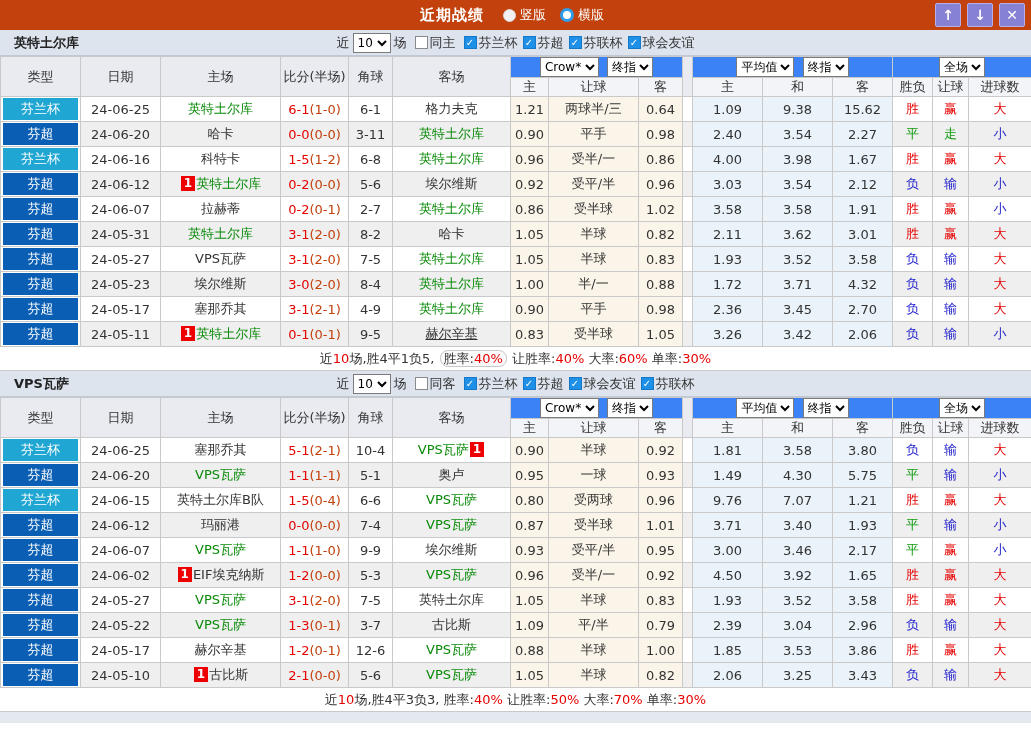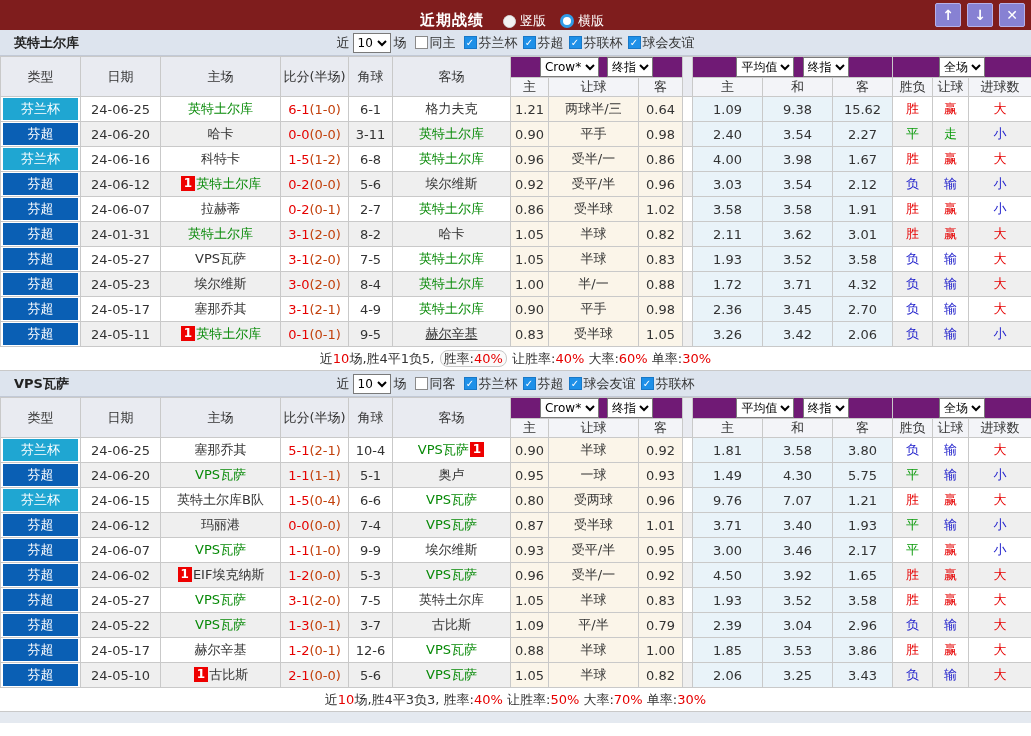--- a/index.html
+++ b/index.html
@@ -4,22 +4,22 @@
 <style>
   * { box-sizing: border-box; }
   html,body { margin:0; padding:0; }
   body {
     width:1031px; height:736px; overflow:hidden;
     font-family:"DejaVu Sans", sans-serif;
     font-size:13px; color:#333; background:#fff;
   }
   
   .titlebar {
-    height:30px; background:#7f1d1d; position:relative;
-    display:flex; align-items:flex-end; justify-content:center; color:#fff;
+    height:30px; background:#c2410c; position:relative;
+    display:flex; align-items:center; justify-content:center; color:#fff;
   }
   .titlebar .title { font-weight:bold; font-size:15px; margin-right:12px; letter-spacing:1px; }
   .radio-wrap { display:inline-flex; align-items:center; gap:4px; margin:0 7px; cursor:pointer; font-size:13px; }
   .radio { display:inline-block; border-radius:50%; }
   .radio.sel { width:13px; height:13px; background:#f2f2f2; border:1px solid #d8d8d8; }
   .radio.unsel { width:14px; height:14px; background:#fff; border:3px solid #2f9ce8; }
   .win-buttons { position:absolute; right:6px; top:3px; display:flex; gap:6px; }
   .wbtn {
     width:26px; height:24px; padding:0; cursor:pointer;
     background:#8781d3; border:1px solid #b6b0e8; border-radius:2px;
@@ -39,21 +39,21 @@
   }
   .cb.checked { background:#1e90e8; border:1px solid #1878c8; color:#fff; }
   .cb.unchecked { background:#fff; border:1px solid #8a8a8a; }
   .cbgroup { display:inline-flex; align-items:center; gap:2px; margin-left:5px; cursor:pointer; }
   
   table { width:1031px; border-collapse:collapse; table-layout:fixed; }
   td { border:1px solid #c9c9c9; text-align:center; padding:0; overflow:hidden; white-space:nowrap; }
   thead .hdr-top td { height:19px; }
   thead .hdr-sub td { height:16px; background:#f3f4f8; }
   thead .h6 { background:#e9ebf1; }
-  thead .hsel { background:#701a75; }
+  thead .hsel { background:#3b82f6; }
   thead .hsel select { margin:0 2px; }
   tbody td { height:25px; }
   tr.odd  { background:#fff; }
   tr.even { background:#efefef; }
   .c-type { padding:1px; background:#fff; }
   .type-block { height:22px; line-height:22px; color:#fff; margin:0 1px; }
   .t-cup    { background:#1fa6d2; }
   .t-league { background:#0a5fb4; }
   .c-hc  { background:#fbf5e9; }
   .c-avg { background:#e9f3f9; }
@@ -275,21 +275,21 @@
             <td class="c-avg">3.58</td>
             <td class="c-avg">1.91</td>
             <td class="res-red">胜</td>
             <td class="res-red">赢</td>
             <td class="res-blue">小</td>
           </tr>
           <tr class="even">
             <td class="c-type">
               <div class="type-block t-league">芬超</div>
             </td>
-            <td class="c-date">24-01-31</td>
+            <td class="c-date">24-05-31</td>
             <td class="c-team"><span class="green">英特土尔库</span></td>
             <td class="c-score"><span class="s-main">3-1</span><span class="s-half">(2-0)</span></td>
             <td class="c-corner">8-2</td>
             <td class="c-team"><span>哈卡</span></td>
             <td class="c-hc">1.05</td>
             <td class="c-hc">半球</td>
             <td class="c-hc">0.82</td>
             <td></td>
             <td class="c-avg">2.11</td>
             <td class="c-avg">3.62</td>

